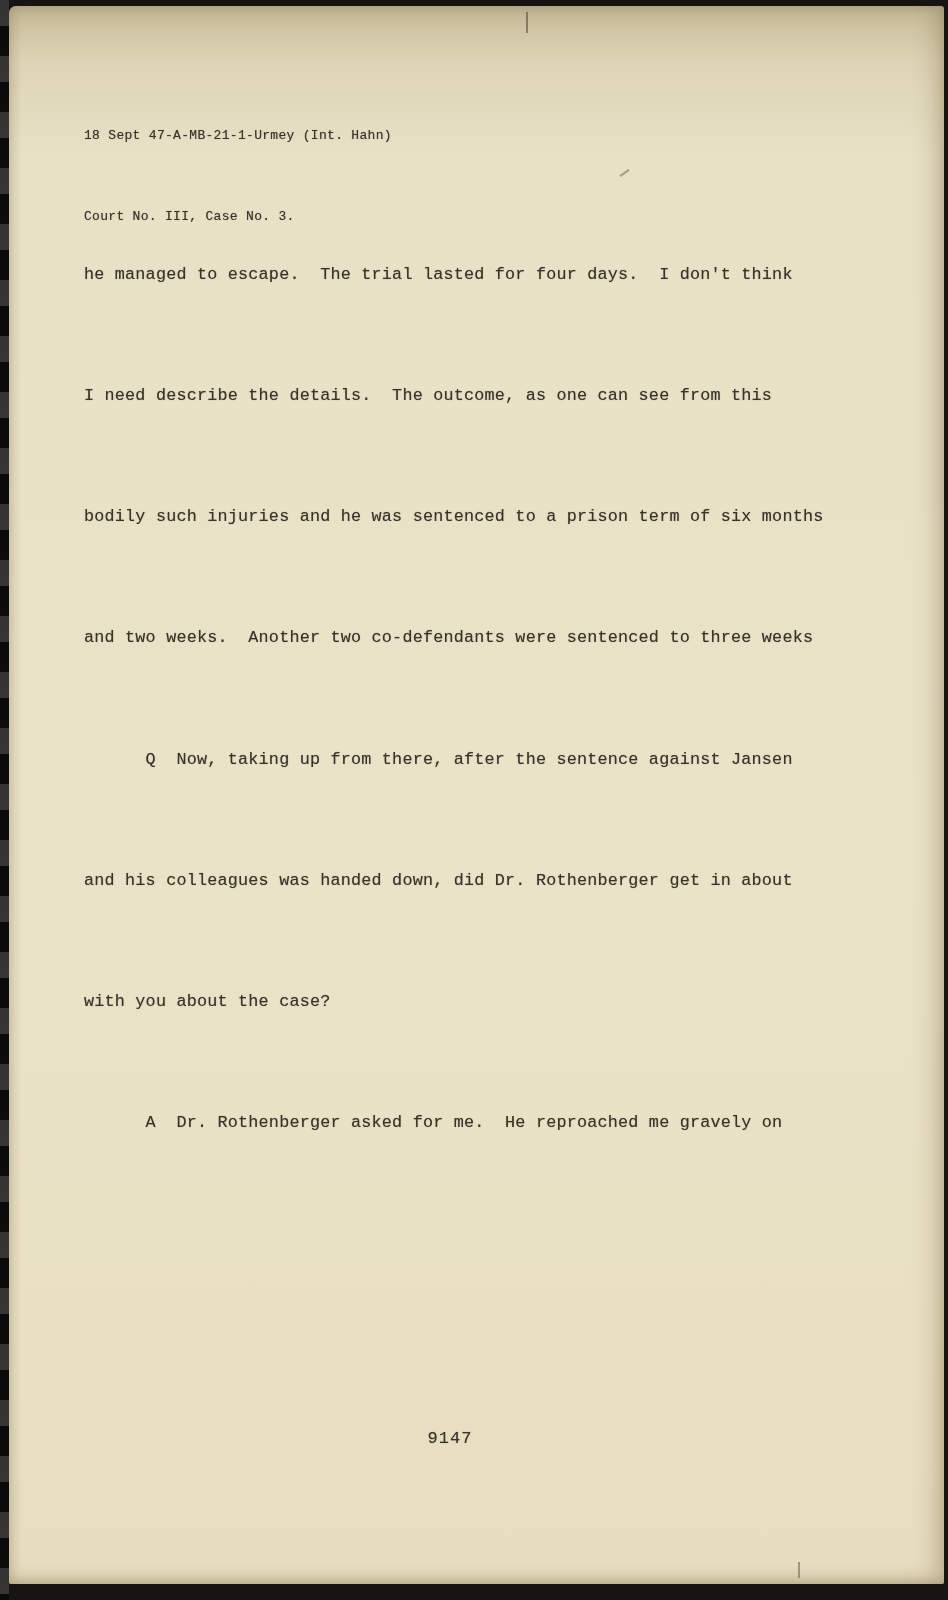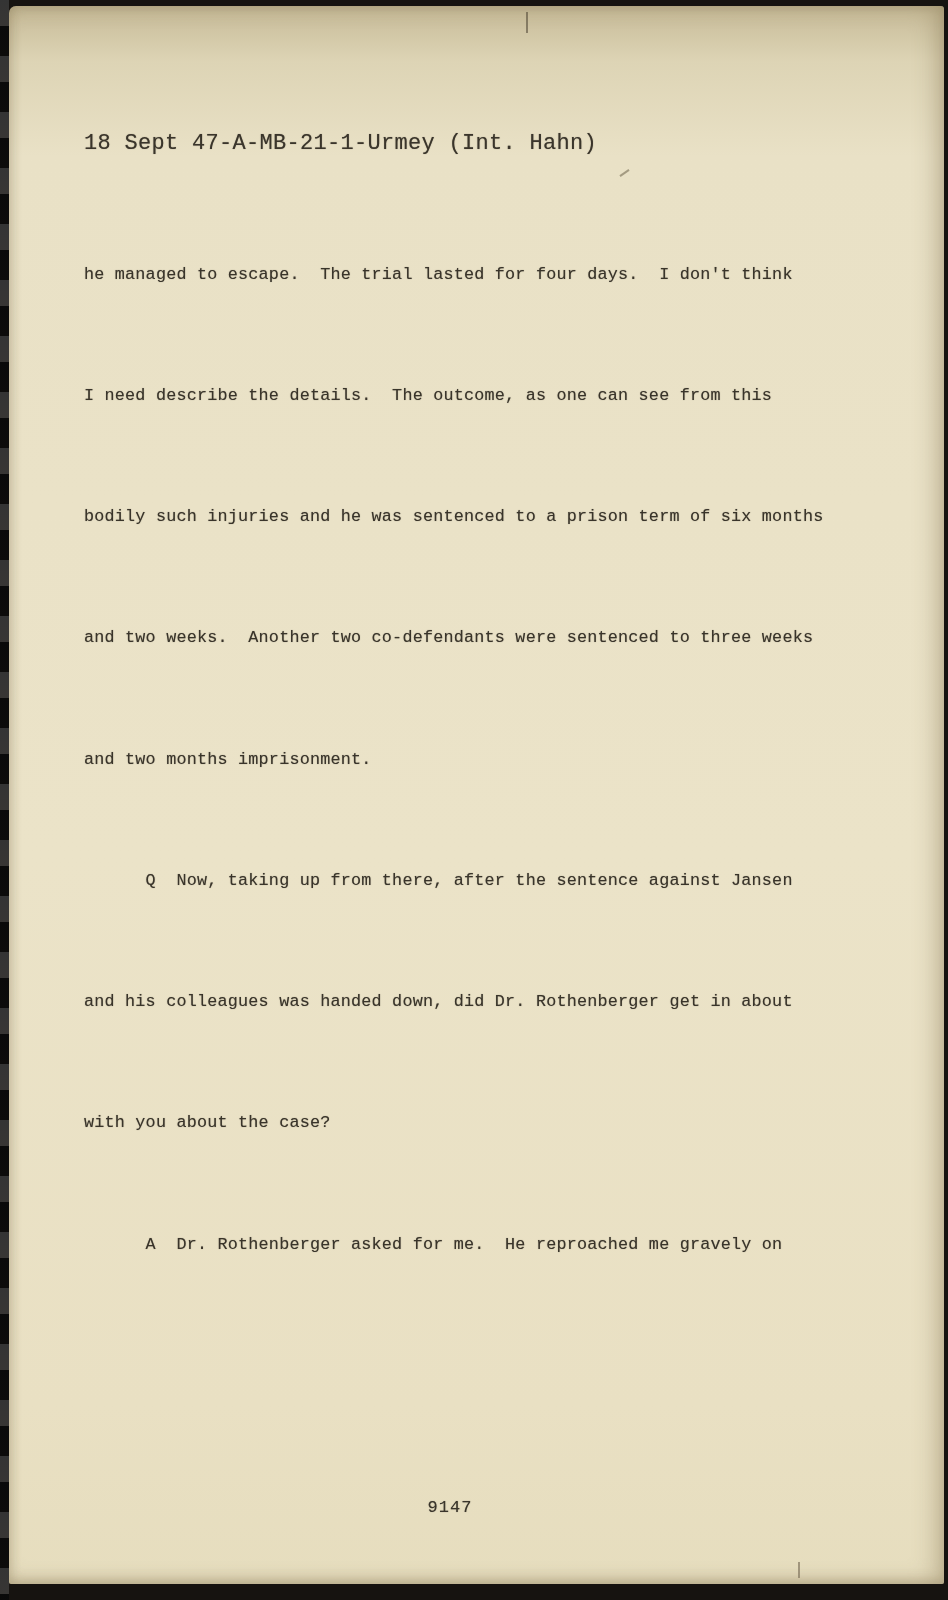--- a/index.html
+++ b/index.html
@@ -39,41 +39,41 @@
         #e9e0c3 1400px,
         #e6ddbe 1578px);
     border-radius: 7px 3px 2px 2px;
     box-shadow:
       inset -10px 0 22px rgba(110, 94, 58, 0.28),
       inset 4px 0 10px rgba(110, 94, 58, 0.12),
       inset 0 -5px 12px rgba(110, 94, 58, 0.18);
   }
   .header {
     position: absolute;
-    left: 84px; top: 76px;
-    font-size: 22px;
+    left: 84px; top: 68px;
+    font-size: 13px;
     line-height: 27px;
     color: #3a352b;
     letter-spacing: 0.3px;
     white-space: pre;
     text-shadow: 0 0 1px rgba(58, 53, 43, 0.55);
   }
   .transcript {
     position: absolute;
     left: 84px; top: 174px;
     font-size: 16.8px;
     line-height: 40.4px;
     color: #39342a;
     letter-spacing: 0.2px;
     white-space: pre;
     text-shadow: 0 0 1px rgba(57, 52, 42, 0.5);
   }
   .page-number {
     position: absolute;
-    left: 84px; top: 1498px;
+    left: 84px; top: 1429px;
     width: 732px;
     text-align: center;
     font-size: 17px;
     letter-spacing: 1px;
     color: #3a352b;
     text-shadow: 0 0 1px rgba(58, 53, 43, 0.55);
   }
   
   .tick-top {
     position: absolute;
@@ -101,28 +101,28 @@
 <div class="film-strip"></div>
 
 <div class="page">
   <div class="tick-top"></div>
   <div class="scratch"></div>
   <div class="tick-bottom"></div>
 </div>
 
 <div class="header">
   <div>18 Sept 47-A-MB-21-1-Urmey (Int. Hahn)</div>
+  <div>Court No. III, Case No. 3.</div>
 </div>
 
 <div class="transcript">
   <div>he managed to escape.  The trial lasted for four days.  I don't think</div>
   <div>I need describe the details.  The outcome, as one can see from this</div>
   <div>bodily such injuries and he was sentenced to a prison term of six months</div>
   <div>and two weeks.  Another two co-defendants were sentenced to three weeks</div>
-  <div>and two months imprisonment.</div>
   <div>      Q  Now, taking up from there, after the sentence against Jansen</div>
   <div>and his colleagues was handed down, did Dr. Rothenberger get in about</div>
   <div>with you about the case?</div>
   <div>      A  Dr. Rothenberger asked for me.  He reproached me gravely on</div>
   
   
   
   
   
   

